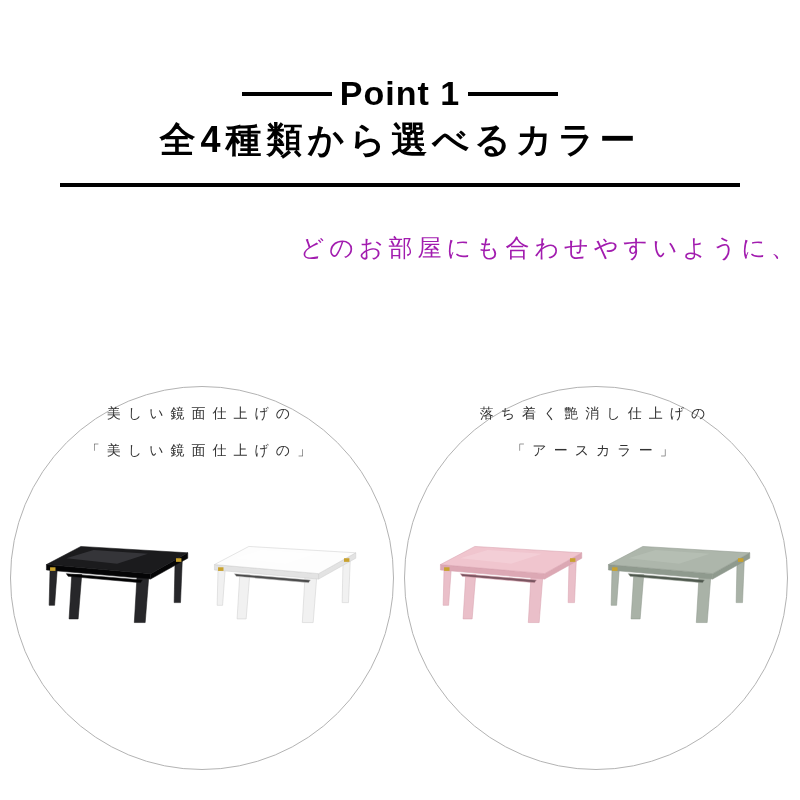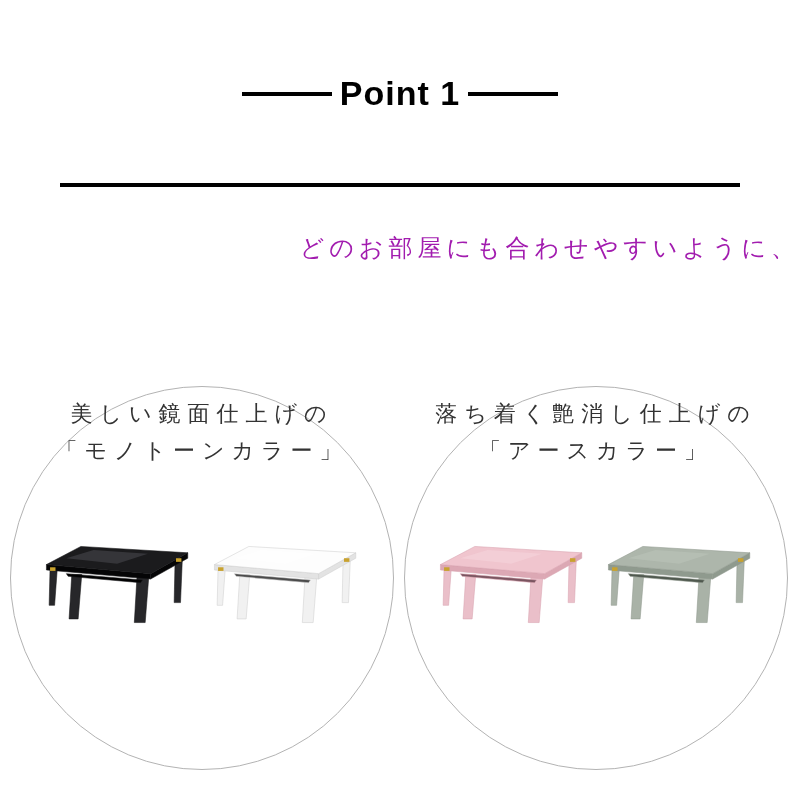--- a/index.html
+++ b/index.html
@@ -18,47 +18,48 @@
   
   .desc{position:absolute;top:224px;left:0;width:100%;margin:0;text-align:right;
         font-size:24px;line-height:48px;letter-spacing:5px;color:#a21caf;font-weight:400;}
   .desc span{display:block;}
   
   .circle{position:absolute;top:386px;width:384px;height:384px;box-sizing:border-box;
           border:1px solid #b3b3b3;border-radius:50%;background:transparent;}
   .circle-left{left:10px;}
   .circle-right{left:404px;}
   .caption{position:absolute;top:8px;left:0;width:100%;text-align:center;
-           font-size:22px;line-height:37px;letter-spacing:7px;color:#333;}
+           font-size:14px;line-height:37px;letter-spacing:7px;color:#333;}
   .caption span{display:block;}
   .tables{position:absolute;top:152px;left:0;width:100%;display:flex;
           justify-content:center;align-items:flex-start;gap:14px;}
   .table-svg{width:154px;height:91px;display:block;}
 </style>
 </head>
 <body>
 
 <div class="page">
 
   <div class="point-row">
     <span class="dash"></span>
     <span class="point-text">Point 1</span>
     <span class="dash"></span>
   </div>
 
+  <h1 class="title">全4種類から選べるカラー</h1>
   <div class="divider"></div>
 
   <p class="desc">
     <span>どのお部屋にも合わせやすいように、</span>
   </p>
 
   <div class="circle circle-left">
     <div class="caption">
       <span>美しい鏡面仕上げの</span>
-      <span>「モノトーンカラー」</span>
+      <span>「美しい鏡面仕上げの」</span>
     </div>
     <div class="tables">
 
       <svg class="table-svg" viewBox="0 0 170 100">
         <g stroke-width="0.6" stroke="#151517">
           <polygon points="10,32 18,32 15,73 9,73" fill="#27272a"></polygon>
           <polygon points="148,22 156,22 154,70 147,70" fill="#27272a"></polygon>
           <polygon points="34,39 45,39 41,88 31,88" fill="#27272a"></polygon>
           <polygon points="106,41 119,41 115,92 103,92" fill="#27272a"></polygon>
           <polygon points="28,38 112,45 110,48 30,41" fill="#000000"></polygon>

